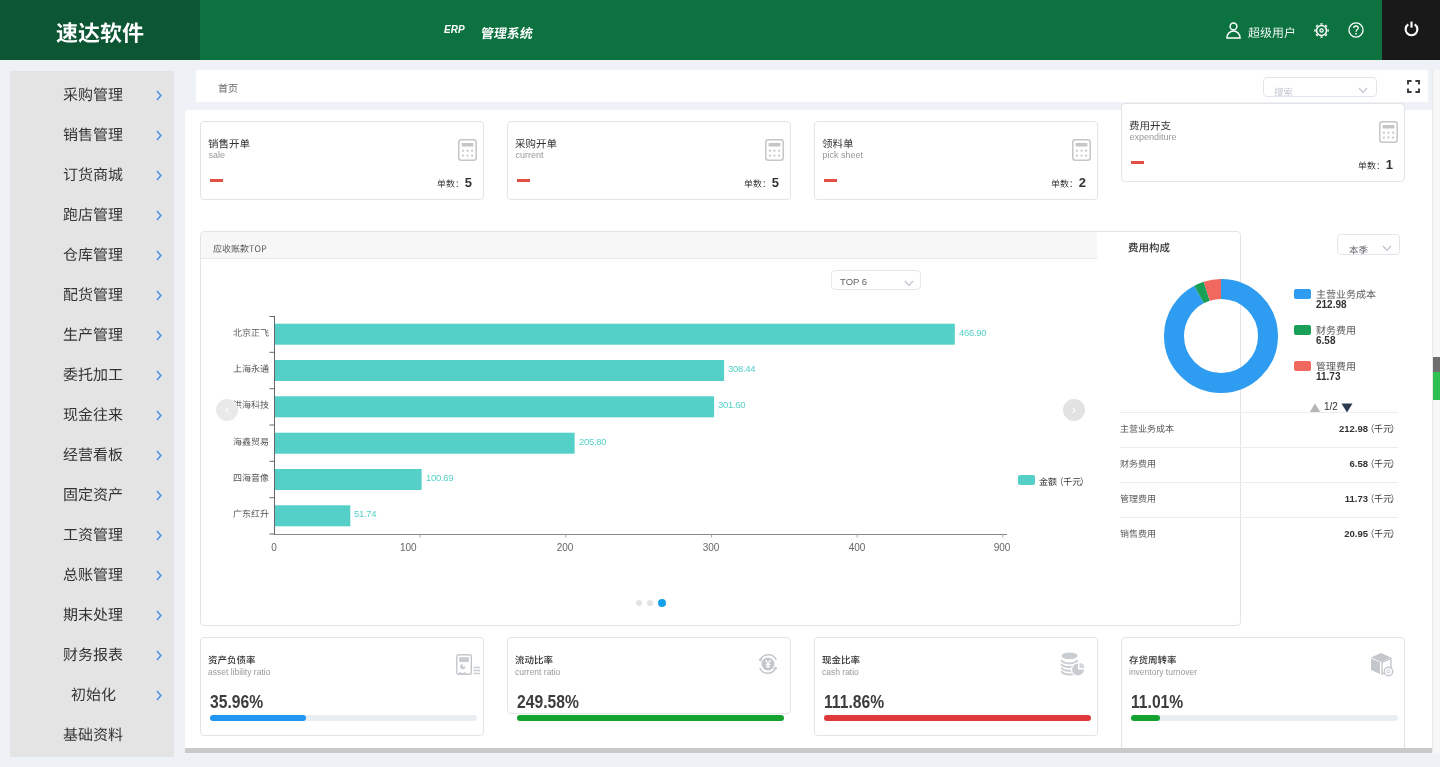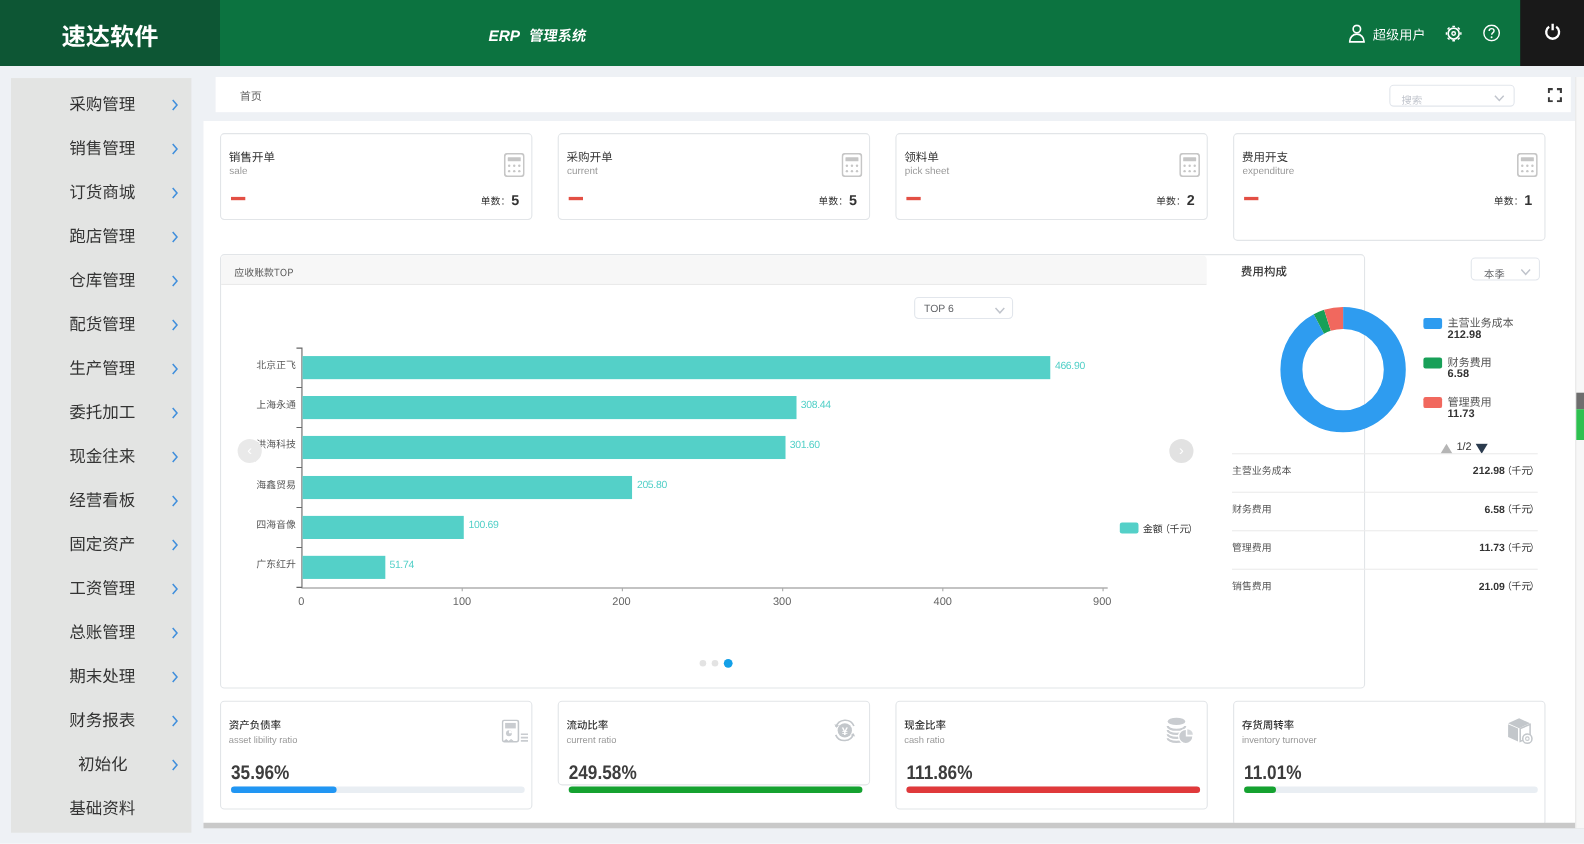--- a/index.html
+++ b/index.html
@@ -6,21 +6,21 @@
 .abs{position:absolute}
 svg.t{display:inline-block}
 .card{position:absolute;background:#fff;border:1px solid #e2e5e8;border-radius:4px}
 .sel{position:absolute;background:#fff;border:1px solid #e2e6ec;border-radius:4px}
 </style></head><body>
 <div class="abs" style="left:0;top:0;width:1440px;height:60px;background:#0c7340">
 <div class="abs" style="left:0;top:0;width:200px;height:60px;background:#0d5634"></div>
 <div class="abs" style="left:56px;top:19px"><svg class="t" width="88" height="29" style="vertical-align:-7.0px" viewBox="0 0 88 29">
         <path fill="#fff" d="M1 5.5C2.2 6.6 3.7 8.2 4.4 9.2L6.5 7.6C5.8 6.6 4.2 5.1 3 4ZM6.1 11.2H0.8V13.6H3.6V19.5C2.6 19.9 1.6 20.7 0.5 21.6L2.2 23.9C3.1 22.7 4.3 21.4 5.1 21.4C5.6 21.4 6.3 22 7.4 22.5C9 23.3 10.9 23.6 13.6 23.6C15.7 23.6 19.2 23.4 20.7 23.3C20.7 22.6 21.1 21.4 21.4 20.7C19.3 21.1 15.9 21.2 13.7 21.2C11.3 21.2 9.3 21.1 7.8 20.4C7.1 20 6.6 19.7 6.1 19.4ZM10.1 10.6H12.5V12.5H10.1ZM15.1 10.6H17.6V12.5H15.1ZM12.5 3.3V5.2H7.1V7.4H12.5V8.6H7.7V14.5H11.4C10.2 16 8.3 17.4 6.5 18.1C7.1 18.5 7.8 19.5 8.2 20.1C9.8 19.3 11.3 18 12.5 16.4V20.4H15.1V16.5C16.7 17.6 18.3 18.8 19.2 19.7L20.8 17.9C19.7 16.9 17.8 15.6 15.9 14.5H20.1V8.6H15.1V7.4H20.8V5.2H15.1V3.3Z M23.3 4.8C24.3 6.2 25.5 8 25.9 9.2L28.3 7.9C27.8 6.7 26.6 4.9 25.6 3.7ZM34.4 3.4C34.4 4.8 34.3 6.1 34.3 7.4H29.2V9.9H34.1C33.6 13.4 32.3 16.1 28.8 17.8C29.4 18.3 30.2 19.3 30.5 20C33.3 18.5 34.9 16.5 35.8 14C37.8 16 39.8 18.3 40.8 19.9L43 18.2C41.6 16.3 39 13.5 36.5 11.3L36.8 9.9H42.8V7.4H37C37.1 6.1 37.1 4.8 37.1 3.4ZM28.1 11.3H22.8V13.8H25.4V19C24.5 19.4 23.5 20.2 22.5 21.3L24.3 23.9C25.1 22.6 26 21.1 26.7 21.1C27.2 21.1 27.9 21.8 29 22.4C30.6 23.3 32.5 23.5 35.3 23.5C37.5 23.5 41.2 23.4 42.7 23.3C42.7 22.5 43.1 21.2 43.5 20.4C41.2 20.8 37.7 21 35.4 21C32.9 21 30.9 20.9 29.4 20C28.8 19.7 28.4 19.4 28.1 19.2Z M56.5 3.3C56.1 6.7 55.3 9.9 53.8 11.9C54.4 12.2 55.5 13 55.9 13.4C56.8 12.2 57.4 10.6 58 8.8H62.5C62.3 10.2 62 11.6 61.8 12.5L63.9 13C64.4 11.4 64.9 9 65.3 6.8L63.6 6.4L63.2 6.4H58.6C58.8 5.5 58.9 4.6 59 3.7ZM58.2 10.8V11.8C58.2 14.6 57.8 19 53.5 22.2C54.2 22.6 55.1 23.5 55.5 24C57.6 22.4 58.9 20.5 59.6 18.6C60.5 20.9 61.9 22.8 63.8 24C64.2 23.3 65 22.3 65.6 21.7C62.9 20.4 61.4 17.5 60.6 14.1C60.7 13.3 60.7 12.6 60.7 11.9V10.8ZM45.8 15.2C46 15 46.9 14.9 47.7 14.9H49.7V17.2C47.8 17.5 46 17.7 44.6 17.9L45.1 20.5L49.7 19.8V23.9H52.1V19.4L54.6 18.9L54.5 16.5L52.1 16.9V14.9H54.3L54.3 12.5H52.1V9.4H49.7V12.5H48.2C48.8 11.2 49.4 9.7 49.9 8.2H54.5V5.7H50.7L51.2 3.9L48.6 3.3C48.5 4.1 48.3 4.9 48.1 5.7H44.9V8.2H47.4C46.9 9.6 46.5 10.8 46.3 11.2C45.8 12.2 45.5 12.8 45 12.9C45.3 13.6 45.7 14.7 45.8 15.2Z M73 14V16.5H78.9V24H81.6V16.5H87.3V14H81.6V10.2H86.2V7.6H81.6V3.6H78.9V7.6H77.1C77.3 6.7 77.5 5.9 77.7 5L75.2 4.5C74.7 7.2 73.8 10 72.6 11.8C73.2 12 74.3 12.7 74.9 13C75.3 12.2 75.8 11.2 76.2 10.2H78.9V14ZM71.3 3.4C70.2 6.5 68.4 9.7 66.4 11.7C66.9 12.3 67.6 13.8 67.8 14.4C68.3 13.9 68.7 13.4 69.1 12.8V23.9H71.7V8.9C72.5 7.4 73.2 5.8 73.8 4.2Z"></path>
       </svg></div>
-<div class="abs" style="left:444px;top:24px;color:#fff;font-style:italic;font-weight:bold;font-size:14px">ERP</div>
+<div class="abs" style="left:444px;top:24px;color:#fff;font-style:italic;font-weight:bold;font-size:10px">ERP</div>
 <div class="abs" style="left:481px;top:24px;transform:skewX(-8deg)"><svg class="t" width="52" height="17" style="vertical-align:-4.0px" viewBox="0 0 52 17">
         <path fill="#fff" d="M2.5 7.3V14.2H4.1V13.8H9.6V14.2H11.2V10.8H4.1V10.2H10.5V7.3ZM9.6 12.7H4.1V11.9H9.6ZM5.5 4.8C5.6 5.1 5.7 5.3 5.8 5.6H1V7.9H2.5V6.7H10.5V7.9H12.1V5.6H7.4C7.3 5.3 7.1 4.9 6.9 4.6ZM4.1 8.4H9V9.1H4.1ZM2.1 1.9C1.7 2.9 1.1 4.1 0.4 4.8C0.7 4.9 1.4 5.3 1.7 5.5C2.1 5.1 2.5 4.5 2.8 4H3.3C3.6 4.4 3.9 5 4 5.4L5.4 4.9C5.3 4.6 5.1 4.3 4.8 4H6.4V2.9H3.3C3.4 2.6 3.5 2.4 3.6 2.1ZM7.7 1.9C7.4 2.8 7 3.7 6.4 4.3C6.7 4.5 7.4 4.8 7.7 5C7.9 4.7 8.2 4.4 8.4 4H8.9C9.3 4.4 9.7 5 9.9 5.4L11.2 4.8C11 4.6 10.8 4.3 10.6 4H12.4V2.9H8.9C9 2.6 9.1 2.4 9.2 2.1Z M19.7 6.1H21V7.3H19.7ZM22.3 6.1H23.6V7.3H22.3ZM19.7 3.8H21V4.9H19.7ZM22.3 3.8H23.6V4.9H22.3ZM17.3 12.3V13.8H25.7V12.3H22.5V11.1H25.2V9.7H22.5V8.6H25.1V2.5H18.3V8.6H20.9V9.7H18.2V11.1H20.9V12.3ZM13.3 11.4 13.7 13C14.9 12.6 16.5 12.1 17.9 11.6L17.7 10.1L16.4 10.5V7.9H17.6V6.4H16.4V4.1H17.8V2.7H13.5V4.1H14.9V6.4H13.6V7.9H14.9V10.9Z M29.1 10.2C28.5 11 27.5 11.9 26.5 12.4C26.9 12.7 27.5 13.2 27.9 13.5C28.8 12.8 30 11.8 30.7 10.8ZM34 10.9C35.1 11.7 36.3 12.8 36.9 13.5L38.3 12.6C37.6 11.8 36.3 10.8 35.3 10.1ZM34.3 7.3C34.6 7.5 34.8 7.8 35.1 8L31.2 8.3C32.9 7.4 34.5 6.4 36.1 5.2L34.9 4.2C34.4 4.7 33.7 5.2 33.1 5.6L30.5 5.7C31.3 5.2 32 4.6 32.7 3.9C34.4 3.8 36 3.5 37.3 3.2L36.2 1.9C34 2.4 30.4 2.8 27.2 2.9C27.4 3.2 27.5 3.9 27.6 4.3C28.5 4.2 29.5 4.2 30.5 4.1C29.8 4.7 29.2 5.2 28.9 5.4C28.5 5.7 28.2 5.9 27.9 5.9C28.1 6.3 28.3 6.9 28.3 7.2C28.6 7.1 29.1 7 31.1 6.9C30.3 7.4 29.5 7.8 29.2 8C28.3 8.4 27.8 8.6 27.3 8.7C27.5 9.1 27.7 9.8 27.8 10C28.2 9.9 28.8 9.8 31.8 9.5V12.4C31.8 12.6 31.7 12.6 31.5 12.6C31.3 12.6 30.5 12.6 29.8 12.6C30 13 30.3 13.7 30.4 14.1C31.3 14.1 32.1 14.1 32.6 13.9C33.2 13.6 33.4 13.2 33.4 12.5V9.4L36 9.2C36.4 9.6 36.7 10 36.9 10.4L38.1 9.6C37.6 8.8 36.5 7.6 35.5 6.7Z M47.9 8.5V12.2C47.9 13.5 48.1 13.9 49.3 13.9C49.5 13.9 50 13.9 50.2 13.9C51.2 13.9 51.5 13.4 51.6 11.3C51.3 11.2 50.6 11 50.3 10.7C50.3 12.3 50.2 12.6 50 12.6C49.9 12.6 49.7 12.6 49.6 12.6C49.4 12.6 49.4 12.6 49.4 12.2V8.5ZM45.4 8.5C45.3 10.7 45.1 12.1 43.2 12.9C43.5 13.2 43.9 13.8 44.1 14.2C46.5 13.1 46.8 11.3 46.9 8.5ZM39.4 12.1 39.8 13.7C41.1 13.2 42.7 12.5 44.1 11.9L43.8 10.6C42.2 11.2 40.5 11.8 39.4 12.1ZM46.5 2.3C46.7 2.7 46.9 3.2 47.1 3.7H44.2V5H46.2C45.7 5.8 45 6.6 44.8 6.8C44.5 7.1 44.1 7.2 43.8 7.2C44 7.6 44.2 8.4 44.3 8.7C44.7 8.5 45.4 8.4 49.8 8C50 8.3 50.2 8.6 50.3 8.9L51.6 8.2C51.2 7.4 50.4 6.2 49.7 5.3L48.5 5.9C48.7 6.1 48.9 6.5 49.1 6.8L46.6 7C47 6.4 47.6 5.7 48 5H51.4V3.7H47.8L48.7 3.4C48.5 3 48.3 2.4 48 1.9ZM39.8 7.6C40 7.5 40.3 7.4 41.3 7.3C40.9 7.9 40.6 8.3 40.4 8.5C40 9 39.7 9.3 39.4 9.4C39.5 9.8 39.8 10.5 39.9 10.8C40.2 10.6 40.8 10.4 43.9 9.7C43.8 9.4 43.8 8.7 43.9 8.3L42.1 8.7C42.9 7.7 43.7 6.5 44.3 5.4L42.9 4.6C42.7 5 42.5 5.5 42.2 5.9L41.3 6C42 5 42.7 3.7 43.2 2.6L41.6 1.8C41.1 3.3 40.3 4.9 40 5.3C39.7 5.7 39.5 6 39.2 6.1C39.4 6.5 39.7 7.3 39.8 7.6Z"></path>
       </svg></div>
 <svg class="abs" style="left:1226px;top:22px" width="15" height="17" viewBox="0 0 16 18">
 <circle cx="8" cy="4.6" r="3.6" fill="none" stroke="#fff" stroke-width="1.6"></circle>
 <path d="M1 17 A7 7.4 0 0 1 15 17 Z" fill="none" stroke="#fff" stroke-width="1.6"></path>
     </svg>
 <div class="abs" style="left:1248px;top:23px"><svg class="t" width="48" height="16" style="vertical-align:-4.0px" viewBox="0 0 48 16">
         <path fill="#fff" d="M7.1 7.8H10V10H7.1ZM6.3 7.1V10.8H10.9V7.1ZM1.2 7.3C1.1 9.4 1 11.3 0.3 12.5C0.5 12.6 0.9 12.9 1.1 13C1.4 12.3 1.6 11.5 1.8 10.6C2.6 12.3 4.1 12.6 6.6 12.6H11.3C11.3 12.4 11.5 12 11.6 11.8C10.9 11.8 7.2 11.8 6.6 11.8C5.4 11.8 4.5 11.7 3.8 11.4V9H5.6V8.2H3.8V6.5H5.7C5.9 6.6 6.1 6.8 6.2 6.9C7.5 6.1 8.2 5 8.4 3.2H10.3C10.2 4.8 10.1 5.4 9.9 5.6C9.8 5.7 9.7 5.7 9.6 5.7C9.4 5.7 8.9 5.7 8.4 5.6C8.5 5.8 8.6 6.2 8.6 6.4C9.2 6.4 9.7 6.4 10 6.4C10.3 6.4 10.5 6.3 10.7 6.1C10.9 5.8 11.1 4.9 11.1 2.8C11.2 2.7 11.2 2.4 11.2 2.4H5.9V3.2H7.6C7.4 4.6 6.8 5.6 5.8 6.2V5.7H3.6V4.2H5.5V3.4H3.6V1.9H2.8V3.4H0.9V4.2H2.8V5.7H0.6V6.5H3V10.9C2.5 10.5 2.2 9.9 1.9 9.1C1.9 8.6 2 8 2 7.4Z M12.5 11.3 12.7 12.2C13.9 11.8 15.4 11.2 16.8 10.6L16.6 9.9C15.1 10.4 13.5 11 12.5 11.3ZM16.8 2.7V3.5H18.1C18 7.4 17.6 10.5 15.9 12.4C16.2 12.6 16.6 12.8 16.7 13C17.8 11.6 18.3 9.9 18.7 7.7C19.1 8.7 19.6 9.6 20.2 10.4C19.4 11.2 18.6 11.9 17.6 12.3C17.8 12.4 18.1 12.8 18.3 13C19.2 12.5 20 11.9 20.7 11.1C21.4 11.9 22.1 12.5 23 12.9C23.1 12.7 23.4 12.4 23.6 12.2C22.7 11.8 21.9 11.2 21.3 10.4C22.1 9.3 22.7 7.9 23.1 6.2L22.5 5.9L22.4 6H21.2C21.5 5 21.8 3.7 22.1 2.7ZM19 3.5H21C20.7 4.7 20.3 5.9 20 6.8H22.1C21.8 7.9 21.3 8.9 20.7 9.8C19.9 8.7 19.3 7.4 18.9 6C18.9 5.2 19 4.4 19 3.5ZM12.7 6.9C12.8 6.8 13.1 6.8 14.7 6.6C14.1 7.4 13.6 8 13.4 8.2C13 8.7 12.7 9 12.5 9C12.6 9.3 12.7 9.7 12.7 9.9C13 9.7 13.4 9.5 16.6 8.6C16.6 8.4 16.5 8 16.5 7.8L14.2 8.5C15.1 7.4 16 6.2 16.7 4.9L16 4.4C15.7 4.9 15.5 5.3 15.2 5.8L13.6 5.9C14.3 4.9 15.1 3.6 15.6 2.3L14.8 1.9C14.3 3.4 13.4 4.9 13.1 5.3C12.8 5.7 12.6 6 12.4 6.1C12.5 6.3 12.6 6.7 12.7 6.9Z M25.8 2.8V7.1C25.8 8.8 25.7 10.9 24.4 12.4C24.6 12.5 24.9 12.8 25.1 13C26 12 26.4 10.6 26.6 9.3H29.6V12.9H30.5V9.3H33.8V11.7C33.8 12 33.7 12 33.4 12C33.2 12 32.4 12.1 31.5 12C31.7 12.3 31.8 12.7 31.9 12.9C33 12.9 33.7 12.9 34.1 12.7C34.5 12.6 34.6 12.3 34.6 11.7V2.8ZM26.7 3.6H29.6V5.6H26.7ZM33.8 3.6V5.6H30.5V3.6ZM26.7 6.4H29.6V8.4H26.7C26.7 8 26.7 7.5 26.7 7.1ZM33.8 6.4V8.4H30.5V6.4Z M39 4.6H45.2V7H39L39 6.4ZM41.3 2.1C41.5 2.6 41.8 3.3 41.9 3.8H38V6.4C38 8.2 37.9 10.7 36.4 12.5C36.6 12.6 37 12.9 37.2 13C38.4 11.6 38.8 9.6 38.9 7.9H45.2V8.7H46.1V3.8H42.3L42.9 3.6C42.7 3.1 42.4 2.4 42.2 1.9Z"></path>
       </svg></div>
@@ -234,21 +234,21 @@
 <circle cx="4.9" cy="16.6" r="1.1"></circle>
         <circle cx="9.5" cy="16.6" r="1.1"></circle>
         <circle cx="14.1" cy="16.6" r="1.1"></circle>
       </g>
     </svg>
 <div class="abs" style="left:9px;top:57px;width:13px;height:3px;background:#e34f44"></div>
 <div class="abs" style="right:11px;top:50.5px"><svg class="t" width="27" height="12" style="vertical-align:-3.0px" viewBox="0 0 27 12">
         <path fill="#333" d="M2 5.1H4.1V6H2ZM4.8 5.1H7.1V6H4.8ZM2 3.6H4.1V4.5H2ZM4.8 3.6H7.1V4.5H4.8ZM6.4 1.5C6.2 1.9 5.8 2.6 5.5 3H3.3L3.7 2.8C3.5 2.4 3.1 1.9 2.7 1.5L2.1 1.7C2.4 2.1 2.8 2.6 3 3H1.3V6.6H4.1V7.5H0.5V8.1H4.1V9.7H4.8V8.1H8.5V7.5H4.8V6.6H7.7V3H6.2C6.5 2.6 6.8 2.2 7.1 1.7Z M13 1.6C12.8 2 12.5 2.5 12.3 2.8L12.8 3C13 2.7 13.3 2.3 13.6 1.9ZM9.8 1.9C10 2.2 10.3 2.7 10.3 3.1L10.9 2.8C10.8 2.5 10.5 2 10.3 1.7ZM12.7 6.7C12.5 7.1 12.2 7.5 11.9 7.9C11.5 7.7 11.2 7.5 10.8 7.4C11 7.2 11.1 6.9 11.2 6.7ZM10 7.6C10.4 7.8 10.9 8 11.4 8.3C10.8 8.7 10.1 9 9.4 9.1C9.5 9.3 9.6 9.5 9.7 9.6C10.5 9.4 11.3 9.1 11.9 8.6C12.2 8.7 12.5 8.9 12.7 9.1L13.1 8.6C12.9 8.5 12.7 8.3 12.4 8.1C12.9 7.6 13.2 7 13.5 6.2L13.1 6.1L13 6.1H11.5L11.7 5.6L11.1 5.5C11 5.7 10.9 5.9 10.9 6.1H9.6V6.7H10.6C10.4 7 10.2 7.4 10 7.6ZM11.3 1.4V3.1H9.4V3.7H11.1C10.7 4.3 10 4.8 9.4 5.1C9.5 5.2 9.6 5.4 9.7 5.6C10.3 5.3 10.9 4.8 11.3 4.3V5.4H11.9V4.1C12.4 4.5 12.9 4.9 13.1 5.1L13.5 4.6C13.3 4.4 12.5 3.9 12.1 3.7H13.8V3.1H11.9V1.4ZM14.7 1.5C14.4 3.1 14 4.6 13.3 5.6C13.5 5.6 13.7 5.9 13.8 6C14.1 5.6 14.3 5.2 14.5 4.8C14.7 5.7 14.9 6.5 15.2 7.2C14.7 8.1 14 8.7 13.1 9.2C13.2 9.3 13.4 9.6 13.4 9.7C14.4 9.3 15 8.6 15.6 7.8C16 8.6 16.6 9.2 17.3 9.6C17.4 9.5 17.6 9.2 17.7 9.1C17 8.7 16.4 8 15.9 7.2C16.4 6.3 16.7 5.2 16.9 3.8H17.5V3.2H15C15.1 2.7 15.2 2.2 15.3 1.6ZM16.3 3.8C16.1 4.9 15.9 5.8 15.6 6.5C15.3 5.7 15 4.8 14.8 3.8Z M20.2 4.6C20.6 4.6 20.9 4.4 20.9 4C20.9 3.5 20.6 3.3 20.2 3.3C19.9 3.3 19.6 3.5 19.6 4C19.6 4.4 19.9 4.6 20.2 4.6ZM20.2 9C20.6 9 20.9 8.8 20.9 8.4C20.9 7.9 20.6 7.7 20.2 7.7C19.9 7.7 19.6 7.9 19.6 8.4C19.6 8.8 19.9 9 20.2 9Z"></path>
       </svg><b style="font-size:13px;color:#333;position:relative;top:0.5px;margin-left:1px">2</b></div>
 </div>
-<div class="card" style="left:1121px;top:121px;width:284px;height:98px">
+<div class="card" style="left:1121px;top:103px;width:284px;height:79px">
 <div class="abs" style="left:7px;top:11px"><svg class="t" width="42" height="14" style="vertical-align:-3.5px" viewBox="0 0 42 14">
         <path fill="#333" d="M5 8.1C4.6 9.6 3.7 10.4 0.5 10.7C0.6 10.8 0.7 11.2 0.8 11.3C4.3 10.9 5.4 10 5.8 8.1ZM5.5 9.9C6.8 10.3 8.6 10.9 9.5 11.3L9.9 10.7C9 10.3 7.2 9.7 5.9 9.4ZM3.7 4.2C3.7 4.5 3.6 4.8 3.5 5H2.1L2.2 4.2ZM4.4 4.2H6.1V5H4.3C4.4 4.8 4.4 4.5 4.4 4.2ZM1.6 3.7C1.5 4.3 1.3 5.1 1.2 5.6H3.1C2.7 6.1 1.9 6.5 0.6 6.8C0.8 6.9 0.9 7.2 1 7.4C1.4 7.3 1.7 7.2 2 7.1V9.9H2.7V7.6H7.8V9.8H8.6V7H2.3C3.2 6.6 3.8 6.1 4.1 5.6H6.1V6.7H6.9V5.6H9C9 5.9 8.9 6 8.9 6.1C8.8 6.2 8.7 6.2 8.6 6.2C8.5 6.2 8.2 6.2 7.9 6.1C8 6.3 8 6.5 8 6.7C8.4 6.7 8.8 6.7 9 6.7C9.2 6.7 9.3 6.6 9.5 6.5C9.6 6.3 9.7 6 9.8 5.3C9.8 5.2 9.8 5 9.8 5H6.9V4.2H9.2V2.4H6.9V1.7H6.1V2.4H4.5V1.7H3.7V2.4H1.1V2.9H3.7V3.7L1.8 3.7ZM4.5 2.9H6.1V3.7H4.5ZM6.9 2.9H8.4V3.7H6.9Z M12.1 2.4V6.2C12.1 7.7 12 9.6 10.8 10.9C11 11 11.3 11.2 11.4 11.4C12.3 10.5 12.6 9.3 12.8 8.1H15.4V11.2H16.2V8.1H19V10.3C19 10.5 19 10.5 18.8 10.5C18.6 10.5 17.8 10.6 17.1 10.5C17.2 10.7 17.3 11.1 17.4 11.3C18.4 11.3 19 11.3 19.3 11.2C19.7 11 19.8 10.8 19.8 10.3V2.4ZM12.9 3.2H15.4V4.9H12.9ZM19 3.2V4.9H16.2V3.2ZM12.9 5.6H15.4V7.4H12.8C12.9 7 12.9 6.6 12.9 6.2ZM19 5.6V7.4H16.2V5.6Z M27.8 3.1V6.1H24.9V5.7V3.1ZM21.5 6.1V6.9H24C23.9 8.3 23.3 9.7 21.6 10.8C21.8 10.9 22.1 11.2 22.2 11.4C24.1 10.2 24.7 8.5 24.8 6.9H27.8V11.4H28.6V6.9H31V6.1H28.6V3.1H30.6V2.4H21.9V3.1H24.1V5.7L24.1 6.1Z M36.3 1.7V3.3H32.3V4.1H36.3V5.7H32.8V6.5H33.9L33.7 6.5C34.3 7.7 35 8.6 36 9.3C34.8 10 33.4 10.3 31.9 10.6C32 10.8 32.2 11.1 32.3 11.3C33.9 11 35.4 10.6 36.8 9.8C38 10.6 39.4 11 41.1 11.3C41.2 11.1 41.5 10.7 41.6 10.5C40.1 10.3 38.7 9.9 37.5 9.3C38.7 8.5 39.7 7.4 40.3 6L39.8 5.7L39.6 5.7H37.1V4.1H41.2V3.3H37.1V1.7ZM34.5 6.5H39.2C38.6 7.5 37.8 8.3 36.8 8.9C35.8 8.3 35 7.5 34.5 6.5Z"></path>
       </svg></div>
 <div class="abs" style="left:7.5px;top:28px;font-size:9px;color:#999">expenditure</div>
 <svg class="abs" style="left:257px;top:17px" width="19" height="22" viewBox="0 0 19 22">
 <rect x="0.8" y="0.8" width="17.4" height="20.4" rx="2.5" fill="none" stroke="#c6c6c6" stroke-width="1.5"></rect>
 <rect x="3.6" y="4" width="11.8" height="3.6" rx="0.5" fill="#c6c6c6"></rect>
 <g fill="#c6c6c6">
         <circle cx="4.9" cy="11.7" r="1.1"></circle>
         <circle cx="9.5" cy="11.7" r="1.1"></circle>
@@ -313,21 +313,21 @@
 <div class="abs" style="left:378px;top:204px;font-size:9.5px;color:#54d0c8;letter-spacing:-0.3px">205.80</div>
 <div class="abs" style="left:32px;top:235px"><svg class="t" width="36" height="12" style="vertical-align:-3.0px" viewBox="0 0 36 12">
         <path fill="#555" d="M0.8 2.2V9.4H1.5V8.7H7.5V9.4H8.2V2.2ZM1.5 8.1V2.9H3.2C3.1 5.1 3 6.2 1.6 6.9C1.7 7 1.9 7.3 2 7.4C3.6 6.7 3.8 5.3 3.8 2.9H5.1V5.7C5.1 6.4 5.2 6.7 5.9 6.7C6 6.7 6.7 6.7 6.8 6.7C7.1 6.7 7.3 6.7 7.4 6.6C7.4 6.5 7.4 6.2 7.3 6.1C7.2 6.1 7 6.1 6.8 6.1C6.7 6.1 6.1 6.1 5.9 6.1C5.8 6.1 5.7 6 5.7 5.7V2.9H7.5V8.1Z M9.9 2C10.4 2.3 11.1 2.7 11.4 3L11.8 2.5C11.5 2.2 10.8 1.8 10.2 1.6ZM9.4 4.6C9.9 4.9 10.5 5.3 10.9 5.6L11.2 5.1C10.9 4.8 10.3 4.4 9.7 4.2ZM9.6 9.2 10.2 9.6C10.6 8.7 11.1 7.6 11.4 6.6L10.9 6.3C10.5 7.3 10 8.5 9.6 9.2ZM14 4.8C14.4 5.1 14.8 5.5 15 5.8H13.1L13.3 4.5H16.4L16.3 5.8H15L15.4 5.5C15.2 5.2 14.8 4.8 14.4 4.5ZM11.6 5.8V6.4H12.4C12.3 7.2 12.2 7.9 12.1 8.4H16.1C16 8.7 15.9 8.9 15.9 9C15.8 9.1 15.7 9.1 15.5 9.1C15.4 9.1 14.9 9.1 14.5 9C14.6 9.2 14.6 9.4 14.7 9.6C15.1 9.6 15.5 9.7 15.8 9.6C16.1 9.6 16.3 9.5 16.4 9.3C16.6 9.2 16.6 8.9 16.7 8.4H17.4V7.8H16.8C16.8 7.4 16.9 7 16.9 6.4H17.7V5.8H17L17 4.3C17 4.2 17 3.9 17 3.9H12.7C12.7 4.5 12.6 5.1 12.5 5.8ZM13 6.4H16.3C16.3 7 16.2 7.5 16.2 7.8H12.8ZM13.8 6.7C14.2 7 14.6 7.5 14.9 7.8L15.3 7.5C15 7.2 14.6 6.8 14.2 6.4ZM13 1.4C12.7 2.5 12.1 3.5 11.5 4.2C11.6 4.3 11.9 4.5 12 4.6C12.4 4.2 12.7 3.7 13 3.1H17.4V2.5H13.3C13.4 2.2 13.5 1.9 13.6 1.6Z M21.9 1.5C22.1 1.7 22.2 2 22.3 2.3H19V2.9H26.1V2.3H23C22.9 2 22.8 1.6 22.6 1.4ZM20.2 3.1C20.5 3.5 20.7 4 20.8 4.4H18.5V5H26.5V4.4H24.2C24.5 4 24.7 3.5 24.9 3.1L24.2 2.9C24 3.3 23.7 4 23.5 4.4H21.1L21.5 4.3C21.4 3.9 21.2 3.3 20.9 2.9ZM20.4 7.8H24.7V8.8H20.4ZM20.4 7.3V6.4H24.7V7.3ZM19.7 5.8V9.7H20.4V9.4H24.7V9.7H25.4V5.8Z M31.4 2.6H33C32.8 2.9 32.7 3.1 32.5 3.3H30.8C31 3.1 31.2 2.9 31.4 2.6ZM31.4 1.4C31 2.2 30.3 3.2 29.3 3.9C29.4 4 29.6 4.1 29.7 4.3C29.9 4.2 30.1 4 30.2 3.9V5.3H31.6C31.2 5.7 30.5 6 29.6 6.3C29.7 6.5 29.9 6.6 30 6.8C30.8 6.5 31.4 6.2 31.8 5.8C31.9 6 32.1 6.1 32.2 6.3C31.6 6.8 30.5 7.4 29.6 7.6C29.7 7.7 29.9 7.9 30 8.1C30.8 7.8 31.8 7.2 32.4 6.7C32.5 6.8 32.6 7 32.7 7.2C31.9 7.9 30.6 8.6 29.5 8.9C29.6 9 29.8 9.2 29.9 9.4C30.9 9.1 32 8.4 32.8 7.7C32.9 8.3 32.8 8.8 32.6 9C32.4 9.1 32.3 9.1 32.1 9.1C32 9.1 31.8 9.1 31.5 9.1C31.6 9.3 31.7 9.5 31.7 9.7C31.9 9.7 32.1 9.7 32.3 9.7C32.6 9.7 32.8 9.6 33 9.4C33.4 9 33.5 8.1 33.2 7.1L33.7 6.9C34 7.9 34.6 8.7 35.3 9.2C35.4 9 35.6 8.8 35.7 8.7C35 8.3 34.5 7.5 34.2 6.7C34.5 6.5 34.9 6.3 35.2 6.1L34.7 5.7C34.3 6 33.6 6.4 33.1 6.7C32.9 6.2 32.6 5.8 32.2 5.5L32.4 5.3H35.1V3.3H33.2C33.4 3 33.7 2.7 33.9 2.3L33.5 2L33.4 2.1H31.7L32 1.6ZM30.8 3.9H32.4C32.4 4.1 32.3 4.4 32.1 4.8H30.8ZM33 3.9H34.5V4.8H32.7C32.9 4.4 33 4.1 33 3.9ZM29.4 1.5C28.9 2.8 28.1 4.2 27.3 5.1C27.4 5.2 27.6 5.6 27.6 5.7C27.9 5.4 28.2 5.1 28.4 4.7V9.7H29.1V3.7C29.4 3.1 29.7 2.4 30 1.7Z"></path>
       </svg></div>
 <div class="abs" style="left:225px;top:240px;font-size:9.5px;color:#54d0c8;letter-spacing:-0.3px">100.69</div>
 <div class="abs" style="left:32px;top:271px"><svg class="t" width="36" height="12" style="vertical-align:-3.0px" viewBox="0 0 36 12">
         <path fill="#555" d="M4.2 1.6C4.4 2 4.6 2.4 4.7 2.8H1.3V5.4C1.3 6.6 1.2 8.2 0.4 9.3C0.5 9.4 0.8 9.7 0.9 9.8C1.8 8.6 2 6.7 2 5.4V3.5H8.5V2.8H5.1L5.4 2.7C5.3 2.4 5.1 1.8 4.9 1.4Z M11.3 6.7C10.9 7.5 10.3 8.4 9.6 8.9C9.8 9 10.1 9.2 10.2 9.3C10.9 8.7 11.6 7.8 12 6.8ZM15 6.9C15.7 7.6 16.5 8.6 16.9 9.2L17.5 8.9C17.1 8.3 16.3 7.3 15.6 6.6ZM9.7 2.6V3.3H11.9C11.5 3.9 11.2 4.5 11 4.7C10.8 5.1 10.6 5.3 10.3 5.4C10.4 5.6 10.6 5.9 10.6 6.1C10.7 6 11 5.9 11.6 5.9H13.6V8.8C13.6 8.9 13.5 8.9 13.4 8.9C13.2 9 12.8 9 12.2 8.9C12.3 9.1 12.5 9.4 12.5 9.6C13.1 9.6 13.6 9.6 13.9 9.5C14.2 9.4 14.2 9.2 14.2 8.8V5.9H16.9V5.3H14.2V4H13.6V5.3H11.4C11.9 4.7 12.3 4 12.7 3.3H17.3V2.6H13C13.2 2.3 13.4 2 13.5 1.7L12.8 1.4C12.6 1.8 12.4 2.2 12.2 2.6Z M18.3 8.5 18.5 9.2C19.3 9 20.5 8.8 21.6 8.5L21.5 7.9C20.4 8.1 19.1 8.4 18.3 8.5ZM18.5 5.2C18.7 5.1 18.9 5.1 20.1 4.9C19.7 5.5 19.3 5.9 19.1 6.1C18.8 6.4 18.6 6.6 18.4 6.7C18.4 6.9 18.6 7.2 18.6 7.3C18.8 7.2 19.1 7.2 21.6 6.8C21.6 6.6 21.6 6.4 21.6 6.2L19.6 6.5C20.3 5.7 21.1 4.7 21.7 3.7L21.1 3.3C20.9 3.7 20.7 4 20.5 4.3L19.3 4.4C19.9 3.6 20.4 2.7 20.9 1.7L20.2 1.4C19.8 2.5 19.1 3.7 18.9 4C18.6 4.3 18.5 4.5 18.3 4.5C18.4 4.7 18.5 5 18.5 5.2ZM21.7 8.5V9.1H26.6V8.5H24.5V3H26.4V2.3H21.8V3H23.8V8.5Z M31.5 1.6C30.6 2.1 29 2.6 27.5 3C27.6 3.1 27.7 3.3 27.8 3.5C28.3 3.4 28.9 3.2 29.5 3.1V5.1H27.4V5.7H29.5C29.4 7 29 8.3 27.4 9.2C27.5 9.3 27.8 9.6 27.9 9.7C29.7 8.7 30.1 7.2 30.2 5.7H32.9V9.7H33.6V5.7H35.6V5.1H33.6V1.6H32.9V5.1H30.2V2.9C30.8 2.6 31.5 2.4 32 2.1Z"></path>
       </svg></div>
 <div class="abs" style="left:153px;top:276px;font-size:9.5px;color:#54d0c8;letter-spacing:-0.3px">51.74</div>
 <div class="abs" style="left:73px;top:310px;width:40px;margin-left:-20px;text-align:center;font-size:10px;color:#666">0</div>
-<div class="abs" style="left:219px;top:310px;width:40px;margin-left:-20px;text-align:center;font-size:10px;color:#666">100</div>
+<div class="abs" style="left:219px;top:310px;width:40px;margin-left:-20px;font-size:10px;color:#666">100</div>
 <div class="abs" style="left:364px;top:310px;width:40px;margin-left:-20px;text-align:center;font-size:10px;color:#666">200</div>
 <div class="abs" style="left:510px;top:310px;width:40px;margin-left:-20px;text-align:center;font-size:10px;color:#666">300</div>
 <div class="abs" style="left:656px;top:310px;width:40px;margin-left:-20px;text-align:center;font-size:10px;color:#666">400</div>
 <div class="abs" style="left:801px;top:310px;width:40px;margin-left:-20px;text-align:center;font-size:10px;color:#666">900</div>
 <div class="abs" style="left:15px;top:167px;width:22px;height:22px;border-radius:50%;background:#e9e9e9;color:#fff;text-align:center;font-size:13px;line-height:22px">‹</div>
 <div class="abs" style="left:862px;top:167px;width:22px;height:22px;border-radius:50%;background:#e2e2e2;color:#fff;text-align:center;font-size:13px;line-height:22px">›</div>
 <div class="abs" style="left:817px;top:243px;width:17px;height:10px;border-radius:2px;background:#54d0c8"></div>
 <div class="abs" style="left:838px;top:239px"><svg class="t" width="48" height="12" style="vertical-align:-3.0px" viewBox="0 0 48 12">
         <path fill="#333" d="M1.8 7C2.1 7.6 2.5 8.3 2.6 8.7L3.2 8.4C3.1 8 2.7 7.3 2.3 6.8ZM6.6 6.8C6.4 7.3 6 8 5.7 8.5L6.2 8.7C6.5 8.3 6.9 7.6 7.2 7.1ZM4.5 1.4C3.6 2.7 2 3.8 0.3 4.3C0.4 4.5 0.6 4.7 0.7 4.9C1.2 4.7 1.7 4.5 2.2 4.3V4.8H4.1V6H1V6.6H4.1V8.8H0.6V9.5H8.4V8.8H4.8V6.6H8V6H4.8V4.8H6.8V4.2C7.3 4.5 7.8 4.7 8.3 4.9C8.4 4.7 8.6 4.4 8.7 4.3C7.4 3.9 5.8 2.9 4.9 2L5.1 1.6ZM6.7 4.1H2.4C3.2 3.7 3.9 3.1 4.5 2.4C5.1 3.1 5.9 3.7 6.7 4.1Z M15.2 4.6C15.2 7.4 15.1 8.6 13.1 9.3C13.2 9.4 13.4 9.6 13.5 9.8C15.6 9 15.8 7.6 15.8 4.6ZM15.6 8.2C16.2 8.7 17 9.3 17.4 9.7L17.7 9.2C17.4 8.8 16.6 8.2 16 7.8ZM13.8 3.5V7.8H14.4V4.1H16.6V7.7H17.2V3.5H15.6C15.7 3.2 15.8 2.9 15.9 2.6H17.6V2H13.6V2.6H15.3C15.2 2.9 15.1 3.2 15 3.5ZM10.9 1.6C11 1.8 11.2 2.1 11.3 2.3H9.5V3.7H10.1V2.9H12.9V3.7H13.5V2.3H12C11.9 2 11.7 1.7 11.5 1.5ZM10.1 6.9V9.7H10.7V9.4H12.3V9.6H13V6.9ZM10.7 8.8V7.5H12.3V8.8ZM10.3 5.3 11 5.6C10.5 6 9.9 6.3 9.4 6.4C9.4 6.6 9.6 6.9 9.6 7C10.3 6.8 11 6.4 11.6 5.9C12.2 6.3 12.7 6.6 13.1 6.8L13.5 6.4C13.2 6.1 12.6 5.8 12.1 5.5C12.5 5.1 12.9 4.6 13.1 4L12.8 3.8L12.6 3.8H11.2C11.4 3.6 11.4 3.4 11.5 3.3L10.9 3.2C10.7 3.8 10.1 4.5 9.4 5C9.5 5.1 9.7 5.3 9.8 5.4C10.2 5.1 10.6 4.7 10.9 4.3H12.3C12.1 4.7 11.8 5 11.5 5.2L10.8 4.9Z M21.9 5.6C21.9 7.3 22.6 8.8 23.6 9.9L24.2 9.6C23.2 8.5 22.5 7.2 22.5 5.6C22.5 4 23.2 2.6 24.2 1.6L23.6 1.3C22.6 2.4 21.9 3.8 21.9 5.6Z M31.3 1.6C29.9 2 27.3 2.4 25.2 2.6C25.2 2.7 25.3 3 25.3 3.2C26.3 3.1 27.3 3 28.3 2.8V5H24.7V5.7H28.3V9.7H29V5.7H32.7V5H29V2.7C30.1 2.6 31.1 2.4 31.9 2.1Z M34.5 2.1V2.8H40.9V2.1ZM33.7 4.7V5.3H36C35.9 7 35.6 8.4 33.6 9.2C33.8 9.3 34 9.5 34.1 9.7C36.2 8.9 36.6 7.3 36.7 5.3H38.4V8.6C38.4 9.3 38.7 9.6 39.5 9.6C39.6 9.6 40.6 9.6 40.8 9.6C41.6 9.6 41.7 9.1 41.8 7.6C41.6 7.5 41.3 7.4 41.2 7.3C41.2 8.7 41.1 8.9 40.7 8.9C40.5 8.9 39.7 8.9 39.6 8.9C39.2 8.9 39.1 8.9 39.1 8.5V5.3H41.7V4.7Z M43.7 5.6C43.7 3.8 43 2.4 42 1.3L41.4 1.6C42.4 2.6 43.1 4 43.1 5.6C43.1 7.2 42.4 8.5 41.4 9.6L42 9.9C43 8.8 43.7 7.3 43.7 5.6Z"></path>
       </svg></div>
@@ -394,21 +394,21 @@
 <div class="abs" style="left:10px;top:257px"><svg class="t" width="36" height="12" style="vertical-align:-3.0px" viewBox="0 0 36 12">
         <path fill="#555" d="M1.9 5.1V9.7H2.6V9.4H6.9V9.7H7.6V7.5H2.6V6.9H7.1V5.1ZM6.9 8.9H2.6V8H6.9ZM4 3.4C4.1 3.6 4.2 3.8 4.2 4H0.9V5.5H1.6V4.5H7.6V5.5H8.2V4H4.9C4.9 3.7 4.7 3.5 4.6 3.3ZM2.6 5.6H6.5V6.4H2.6ZM1.5 1.4C1.3 2.2 0.9 3 0.4 3.5C0.6 3.5 0.8 3.7 1 3.8C1.2 3.5 1.5 3.1 1.7 2.7H2.3C2.5 3 2.7 3.4 2.8 3.7L3.4 3.5C3.3 3.3 3.1 3 3 2.7H4.4V2.2H1.9C2 2 2.1 1.7 2.2 1.5ZM5.3 1.4C5.1 2.1 4.8 2.7 4.4 3.1C4.6 3.2 4.9 3.4 5 3.5C5.2 3.2 5.4 3 5.5 2.7H6.1C6.4 3 6.7 3.4 6.8 3.7L7.3 3.5C7.2 3.2 7.1 3 6.8 2.7H8.5V2.2H5.7C5.8 2 5.9 1.8 6 1.5Z M13.3 4.1H14.7V5.3H13.3ZM15.2 4.1H16.6V5.3H15.2ZM13.3 2.4H14.7V3.6H13.3ZM15.2 2.4H16.6V3.6H15.2ZM11.9 8.8V9.4H17.7V8.8H15.3V7.6H17.4V6.9H15.3V5.9H17.3V1.9H12.7V5.9H14.6V6.9H12.6V7.6H14.6V8.8ZM9.3 8.1 9.5 8.8C10.3 8.5 11.3 8.2 12.3 7.8L12.2 7.2L11.2 7.5V5.3H12.1V4.7H11.2V2.7H12.2V2.1H9.4V2.7H10.5V4.7H9.5V5.3H10.5V7.7C10.1 7.9 9.7 8 9.3 8.1Z M22.3 6.9C22 8.2 21.2 8.9 18.4 9.2C18.5 9.3 18.6 9.6 18.7 9.7C21.7 9.4 22.6 8.6 22.9 6.9ZM22.7 8.5C23.8 8.8 25.4 9.3 26.1 9.7L26.5 9.2C25.7 8.8 24.2 8.3 23 8ZM21.2 3.6C21.2 3.9 21.1 4.1 21 4.3H19.8L19.9 3.6ZM21.8 3.6H23.3V4.3H21.7C21.8 4.1 21.8 3.9 21.8 3.6ZM19.3 3.2C19.3 3.7 19.2 4.3 19.1 4.8H20.7C20.3 5.2 19.6 5.5 18.5 5.8C18.6 5.9 18.8 6.2 18.9 6.3C19.2 6.3 19.4 6.2 19.7 6.1V8.5H20.3V6.5H24.7V8.4H25.4V6H20C20.8 5.6 21.2 5.2 21.5 4.8H23.3V5.7H23.9V4.8H25.7C25.7 5 25.6 5.2 25.6 5.2C25.5 5.3 25.5 5.3 25.4 5.3C25.3 5.3 25 5.3 24.8 5.2C24.8 5.4 24.9 5.6 24.9 5.7C25.2 5.7 25.5 5.7 25.7 5.7C25.9 5.7 26 5.7 26.1 5.6C26.3 5.4 26.3 5.1 26.4 4.5C26.4 4.4 26.4 4.3 26.4 4.3H23.9V3.6H25.9V2H23.9V1.4H23.3V2H21.8V1.4H21.2V2H19V2.5H21.2V3.2L19.6 3.2ZM21.8 2.5H23.3V3.2H21.8ZM23.9 2.5H25.2V3.2H23.9Z M28.4 2.1V5.3C28.4 6.6 28.3 8.2 27.3 9.3C27.4 9.4 27.7 9.6 27.8 9.8C28.5 9 28.8 8 28.9 7H31.2V9.6H31.9V7H34.3V8.8C34.3 9 34.3 9 34.1 9C33.9 9 33.3 9 32.7 9C32.8 9.2 32.9 9.5 32.9 9.7C33.7 9.7 34.3 9.7 34.6 9.6C34.9 9.4 35 9.2 35 8.8V2.1ZM29 2.7H31.2V4.2H29ZM34.3 2.7V4.2H31.9V2.7ZM29 4.8H31.2V6.3H29C29 6 29 5.6 29 5.3ZM34.3 4.8V6.3H31.9V4.8Z"></path>
       </svg></div>
 <div class="abs" style="left:10px;top:257px;width:278px;text-align:right"><b style="font-size:9.5px;color:#333">11.73</b><svg class="t" width="30" height="12" style="vertical-align:-3.0px" viewBox="0 0 30 12">
         <path fill="#333" d="M3.7 5.6C3.7 7.3 4.4 8.8 5.4 9.9L6 9.6C5 8.5 4.3 7.2 4.3 5.6C4.3 4 5 2.6 6 1.6L5.4 1.3C4.4 2.4 3.7 3.8 3.7 5.6Z M13.1 1.6C11.7 2 9.1 2.4 7 2.6C7 2.7 7.1 3 7.1 3.2C8.1 3.1 9.1 3 10.1 2.8V5H6.5V5.7H10.1V9.7H10.8V5.7H14.5V5H10.8V2.7C11.9 2.6 12.9 2.4 13.7 2.1Z M16.3 2.1V2.8H22.7V2.1ZM15.5 4.7V5.3H17.8C17.7 7 17.4 8.4 15.4 9.2C15.6 9.3 15.8 9.5 15.9 9.7C18 8.9 18.4 7.3 18.5 5.3H20.2V8.6C20.2 9.3 20.5 9.6 21.3 9.6C21.4 9.6 22.4 9.6 22.6 9.6C23.4 9.6 23.5 9.1 23.6 7.6C23.4 7.5 23.1 7.4 23 7.3C23 8.7 22.9 8.9 22.5 8.9C22.3 8.9 21.5 8.9 21.4 8.9C21 8.9 20.9 8.9 20.9 8.5V5.3H23.5V4.7Z M25.3 5.6C25.3 3.8 24.6 2.4 23.6 1.3L23 1.6C24 2.6 24.7 4 24.7 5.6C24.7 7.2 24 8.5 23 9.6L23.6 9.9C24.6 8.8 25.3 7.3 25.3 5.6Z"></path>
       </svg></div>
 <div class="abs" style="left:10px;top:286px;width:278px;border-top:1px solid #ececec"></div>
 <div class="abs" style="left:10px;top:292px"><svg class="t" width="36" height="12" style="vertical-align:-3.0px" viewBox="0 0 36 12">
         <path fill="#555" d="M3.9 2C4.3 2.5 4.7 3.2 4.8 3.7L5.4 3.4C5.2 2.9 4.8 2.3 4.5 1.8ZM8 1.7C7.8 2.2 7.4 3 7 3.4L7.6 3.6C7.9 3.2 8.3 2.5 8.6 2ZM1.6 1.5C1.3 2.3 0.9 3.1 0.3 3.6C0.4 3.8 0.6 4.1 0.7 4.2C1 3.9 1.2 3.6 1.5 3.2H3.7V2.5H1.8C2 2.2 2.1 1.9 2.2 1.6ZM0.6 5.9V6.5H1.9V8.3C1.9 8.7 1.6 8.9 1.4 9C1.5 9.2 1.7 9.4 1.7 9.6C1.9 9.5 2.1 9.3 3.6 8.5C3.6 8.3 3.5 8.1 3.5 7.9L2.5 8.4V6.5H3.7V5.9H2.5V4.7H3.5V4.1H1V4.7H1.9V5.9ZM4.7 6.2H7.7V7.2H4.7ZM4.7 5.6V4.6H7.7V5.6ZM5.9 1.4V4H4.1V9.7H4.7V7.7H7.7V8.9C7.7 9 7.6 9 7.5 9C7.4 9 6.9 9 6.4 9C6.5 9.2 6.6 9.5 6.6 9.6C7.3 9.6 7.7 9.6 8 9.5C8.2 9.4 8.3 9.2 8.3 8.9V4L7.7 4H6.5V1.4Z M11.2 1.4C10.8 2.4 10.1 3.4 9.3 4.1C9.4 4.2 9.7 4.5 9.8 4.6C10 4.3 10.3 4 10.6 3.7V6.7H11.2V6.3H17.1V5.8H14.2V5.1H16.5V4.7H14.2V4H16.5V3.6H14.2V2.9H16.9V2.4H14.3C14.2 2.1 14 1.7 13.8 1.4L13.2 1.6C13.3 1.9 13.5 2.2 13.6 2.4H11.5C11.6 2.2 11.8 1.9 11.9 1.6ZM10.6 7V9.7H11.2V9.3H15.9V9.7H16.6V7ZM11.2 8.7V7.6H15.9V8.7ZM13.6 4V4.7H11.2V4ZM13.6 3.6H11.2V2.9H13.6ZM13.6 5.1V5.8H11.2V5.1Z M22.3 6.9C22 8.2 21.2 8.9 18.4 9.2C18.5 9.3 18.6 9.6 18.7 9.7C21.7 9.4 22.6 8.6 22.9 6.9ZM22.7 8.5C23.8 8.8 25.4 9.3 26.1 9.7L26.5 9.2C25.7 8.8 24.2 8.3 23 8ZM21.2 3.6C21.2 3.9 21.1 4.1 21 4.3H19.8L19.9 3.6ZM21.8 3.6H23.3V4.3H21.7C21.8 4.1 21.8 3.9 21.8 3.6ZM19.3 3.2C19.3 3.7 19.2 4.3 19.1 4.8H20.7C20.3 5.2 19.6 5.5 18.5 5.8C18.6 5.9 18.8 6.2 18.9 6.3C19.2 6.3 19.4 6.2 19.7 6.1V8.5H20.3V6.5H24.7V8.4H25.4V6H20C20.8 5.6 21.2 5.2 21.5 4.8H23.3V5.7H23.9V4.8H25.7C25.7 5 25.6 5.2 25.6 5.2C25.5 5.3 25.5 5.3 25.4 5.3C25.3 5.3 25 5.3 24.8 5.2C24.8 5.4 24.9 5.6 24.9 5.7C25.2 5.7 25.5 5.7 25.7 5.7C25.9 5.7 26 5.7 26.1 5.6C26.3 5.4 26.3 5.1 26.4 4.5C26.4 4.4 26.4 4.3 26.4 4.3H23.9V3.6H25.9V2H23.9V1.4H23.3V2H21.8V1.4H21.2V2H19V2.5H21.2V3.2L19.6 3.2ZM21.8 2.5H23.3V3.2H21.8ZM23.9 2.5H25.2V3.2H23.9Z M28.4 2.1V5.3C28.4 6.6 28.3 8.2 27.3 9.3C27.4 9.4 27.7 9.6 27.8 9.8C28.5 9 28.8 8 28.9 7H31.2V9.6H31.9V7H34.3V8.8C34.3 9 34.3 9 34.1 9C33.9 9 33.3 9 32.7 9C32.8 9.2 32.9 9.5 32.9 9.7C33.7 9.7 34.3 9.7 34.6 9.6C34.9 9.4 35 9.2 35 8.8V2.1ZM29 2.7H31.2V4.2H29ZM34.3 2.7V4.2H31.9V2.7ZM29 4.8H31.2V6.3H29C29 6 29 5.6 29 5.3ZM34.3 4.8V6.3H31.9V4.8Z"></path>
       </svg></div>
-<div class="abs" style="left:10px;top:292px;width:278px;text-align:right"><b style="font-size:9.5px;color:#333">21.09</b><svg class="t" width="30" height="12" style="vertical-align:-3.0px" viewBox="0 0 30 12">
+<div class="abs" style="left:10px;top:292px;width:278px;text-align:right"><b style="font-size:9.5px;color:#333">20.95</b><svg class="t" width="30" height="12" style="vertical-align:-3.0px" viewBox="0 0 30 12">
         <path fill="#333" d="M3.7 5.6C3.7 7.3 4.4 8.8 5.4 9.9L6 9.6C5 8.5 4.3 7.2 4.3 5.6C4.3 4 5 2.6 6 1.6L5.4 1.3C4.4 2.4 3.7 3.8 3.7 5.6Z M13.1 1.6C11.7 2 9.1 2.4 7 2.6C7 2.7 7.1 3 7.1 3.2C8.1 3.1 9.1 3 10.1 2.8V5H6.5V5.7H10.1V9.7H10.8V5.7H14.5V5H10.8V2.7C11.9 2.6 12.9 2.4 13.7 2.1Z M16.3 2.1V2.8H22.7V2.1ZM15.5 4.7V5.3H17.8C17.7 7 17.4 8.4 15.4 9.2C15.6 9.3 15.8 9.5 15.9 9.7C18 8.9 18.4 7.3 18.5 5.3H20.2V8.6C20.2 9.3 20.5 9.6 21.3 9.6C21.4 9.6 22.4 9.6 22.6 9.6C23.4 9.6 23.5 9.1 23.6 7.6C23.4 7.5 23.1 7.4 23 7.3C23 8.7 22.9 8.9 22.5 8.9C22.3 8.9 21.5 8.9 21.4 8.9C21 8.9 20.9 8.9 20.9 8.5V5.3H23.5V4.7Z M25.3 5.6C25.3 3.8 24.6 2.4 23.6 1.3L23 1.6C24 2.6 24.7 4 24.7 5.6C24.7 7.2 24 8.5 23 9.6L23.6 9.9C24.6 8.8 25.3 7.3 25.3 5.6Z"></path>
       </svg></div>
 </div>
 <div class="card" style="left:200px;top:637px;width:284px;height:99px">
 <div class="abs" style="left:6.5px;top:11px"><svg class="t" width="48" height="12" style="vertical-align:-2.5px" viewBox="0 0 48 12">
         <path fill="#333" d="M0.8 2.4C1.4 2.7 2.3 3.1 2.7 3.4L3.2 2.7C2.7 2.4 1.9 2 1.2 1.8ZM0.4 4.7 0.7 5.5C1.5 5.3 2.5 4.9 3.4 4.6L3.2 3.8C2.2 4.2 1.1 4.5 0.4 4.7ZM1.7 6V8.6H2.5V6.8H7V8.5H8V6ZM4.4 7C4.1 8.4 3.4 9.2 0.4 9.6C0.6 9.8 0.7 10.1 0.8 10.3C4.1 9.9 4.9 8.8 5.3 7ZM4.9 8.9C6 9.3 7.6 9.9 8.4 10.3L8.9 9.5C8.1 9.1 6.5 8.6 5.4 8.3ZM4.5 1.5C4.3 2.2 3.8 3 3 3.6C3.2 3.7 3.5 3.9 3.7 4.1C4.1 3.8 4.4 3.4 4.7 3H5.6C5.4 3.9 4.8 4.8 3.1 5.2C3.3 5.4 3.5 5.7 3.6 5.9C4.9 5.5 5.6 4.9 6.1 4.1C6.7 4.9 7.5 5.5 8.5 5.8C8.6 5.6 8.9 5.2 9.1 5.1C7.9 4.8 6.9 4.2 6.4 3.4L6.5 3H7.7C7.6 3.3 7.5 3.6 7.4 3.8L8.2 4C8.4 3.6 8.7 3 8.9 2.5L8.2 2.3L8.1 2.3H5.1C5.2 2.1 5.3 1.9 5.4 1.7Z M16 3.5C15.8 4 15.5 4.6 15.2 5.1H12.8L13.5 4.8C13.4 4.4 13 3.8 12.7 3.4L11.9 3.8C12.2 4.2 12.5 4.7 12.7 5.1H10.6V6.4C10.6 7.4 10.5 8.7 9.8 9.8C10 9.9 10.4 10.2 10.5 10.4C11.4 9.3 11.6 7.6 11.6 6.4V5.9H18.4V5.1H16.1C16.4 4.7 16.7 4.2 17 3.8ZM13.5 1.7C13.6 1.9 13.8 2.3 14 2.6H10.5V3.4H18.1V2.6H15C14.9 2.2 14.6 1.8 14.4 1.5Z M23.9 8.7C25.1 9.2 26.4 9.9 27.2 10.3L27.8 9.7C27 9.2 25.7 8.6 24.5 8.1ZM23.4 5.7C23.2 7.9 22.9 9 19.5 9.5C19.7 9.7 19.9 10.1 19.9 10.3C23.6 9.7 24.1 8.3 24.3 5.7ZM22.3 3.1H24.6C24.4 3.5 24.1 3.9 23.9 4.2H21.3C21.7 3.9 22 3.5 22.3 3.1ZM22.2 1.5C21.7 2.5 20.8 3.8 19.4 4.7C19.6 4.8 19.9 5.1 20.1 5.3C20.3 5.1 20.6 4.9 20.8 4.7V8.4H21.7V5H26V8.4H26.9V4.2H24.9C25.2 3.7 25.6 3.2 25.8 2.7L25.2 2.3L25.1 2.4H22.8C22.9 2.1 23 1.9 23.2 1.7Z M33.9 6.9V7.7C33.9 8.3 33.7 9.1 31.2 9.7C31.4 9.8 31.6 10.1 31.7 10.3C34.4 9.6 34.8 8.5 34.8 7.7V6.9ZM34.7 9.1C35.5 9.4 36.6 9.9 37.1 10.2L37.6 9.6C37 9.3 35.9 8.8 35.1 8.6ZM31.9 5.8V8.5H32.7V6.4H36.1V8.5H37V5.8ZM34 1.5V2.3H31.7V3H34V3.5H31.9V4.1H34V4.7H31.4V5.3H37.5V4.7H34.8V4.1H36.8V3.5H34.8V3H37.1V2.3H34.8V1.5ZM30.7 1.5C30.2 2.9 29.6 4.3 28.8 5.2C28.9 5.4 29.2 5.9 29.3 6.1C29.5 5.9 29.7 5.5 29.9 5.2V10.3H30.8V3.6C31.1 3 31.3 2.4 31.5 1.8Z M45.8 3.4C45.5 3.8 44.9 4.3 44.5 4.6L45.2 5C45.6 4.7 46.2 4.3 46.6 3.8ZM38.5 6.2 38.9 6.9C39.5 6.7 40.3 6.3 41 5.9L40.8 5.2C40 5.6 39.1 6 38.5 6.2ZM38.7 3.9C39.2 4.2 39.9 4.7 40.2 5L40.8 4.5C40.5 4.2 39.8 3.7 39.3 3.4ZM44.4 5.7C45 6.1 45.9 6.6 46.3 7L46.9 6.5C46.5 6.1 45.6 5.6 45 5.2ZM38.5 7.6V8.4H42.3V10.3H43.2V8.4H47.1V7.6H43.2V6.8H42.3V7.6ZM42 1.6C42.2 1.8 42.3 2.1 42.4 2.3H38.7V3.1H42C41.8 3.5 41.5 3.8 41.4 4C41.3 4.1 41.1 4.2 41 4.3C41.1 4.5 41.2 4.8 41.2 5C41.4 4.9 41.6 4.9 42.5 4.8C42.1 5.2 41.8 5.5 41.6 5.7C41.3 5.9 41 6.1 40.8 6.1C40.9 6.4 41 6.7 41.1 6.9C41.3 6.8 41.6 6.7 44 6.5C44.1 6.7 44.2 6.9 44.2 7L45 6.7C44.8 6.3 44.3 5.6 43.9 5.1L43.2 5.3C43.4 5.5 43.5 5.7 43.6 5.9L42.2 6C43.1 5.3 43.9 4.5 44.6 3.7L43.9 3.3C43.7 3.6 43.5 3.8 43.2 4.1L42.2 4.1C42.4 3.8 42.7 3.5 43 3.1H46.9V2.3H43.5C43.3 2 43.1 1.7 42.9 1.4Z"></path>
       </svg></div>
 <div class="abs" style="left:7px;top:29px;font-size:8.5px;color:#999">asset libility ratio</div>
 <svg class="abs" style="left:255px;top:16px" width="25" height="23" viewBox="0 0 25 23">
 <rect x="0.8" y="0.8" width="14.5" height="19.5" rx="1.8" fill="none" stroke="#c3c7cb" stroke-width="1.4"></rect>

